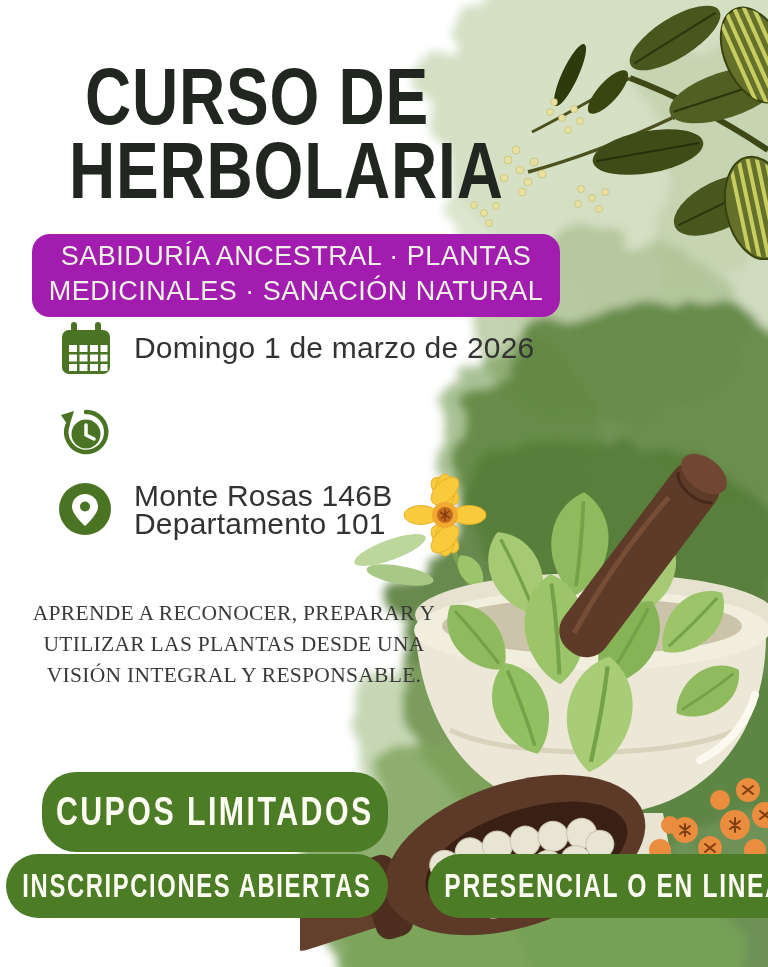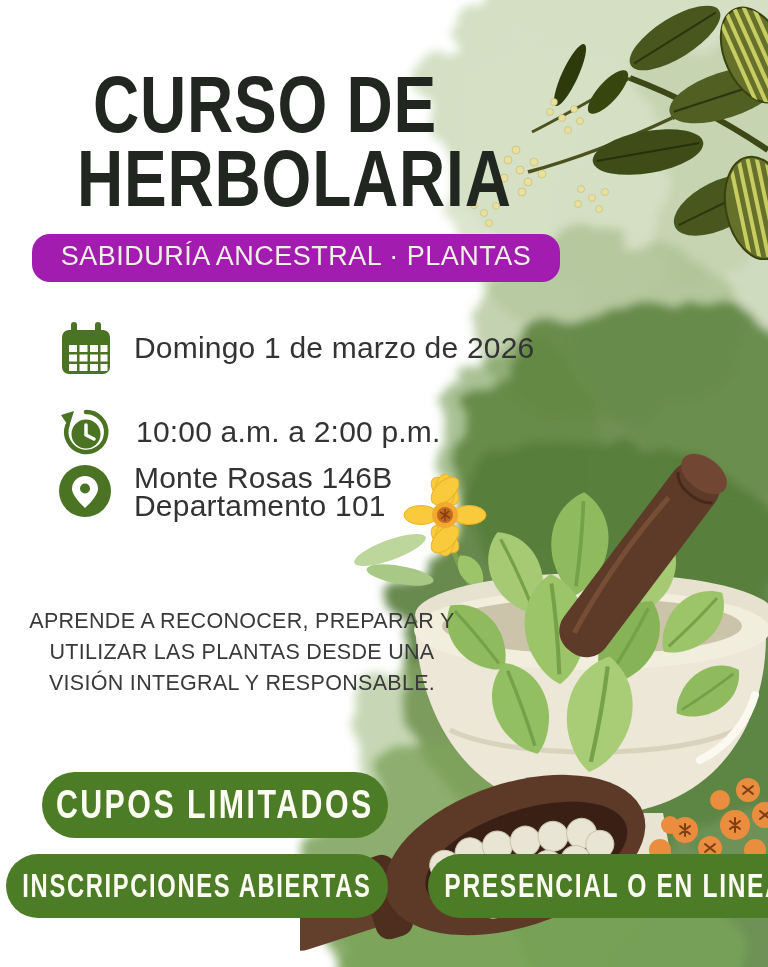--- a/index.html
+++ b/index.html
@@ -16,35 +16,35 @@
 
   
   .badge{position:absolute;left:32px;top:234px;width:528px;background:#a21caf;
          border-radius:18px;padding:5px 0 8px;text-align:center;color:#eef2e4;}
   .badge-line{display:block;font-size:27px;line-height:35px;letter-spacing:0.5px;}
 
   
   .detail{position:absolute;display:flex;align-items:center;gap:22px;left:58px;color:#333333;}
   .detail-date{top:320px;}
   .detail-time{top:404px;}
-  .detail-location{top:464px;align-items:flex-start;justify-content:space-between;}
+  .detail-location{top:482px;align-items:flex-start;justify-content:space-between;}
   .detail .txt{font-size:30px;line-height:28px;letter-spacing:0.2px;}
   .detail-date .txt,.detail-time .txt{line-height:56px;}
   .detail .ic{flex:0 0 auto;}
 
   
-  .description{position:absolute;left:8px;top:598px;width:452px;margin:8px;text-align:center;
-               font-size:21.5px;line-height:31px;color:#3a3a3a;letter-spacing:0.3px;}
+  .description{position:absolute;left:8px;top:598px;width:452px;margin:0;text-align:center;
+               font-size:21.5px;line-height:31px;color:#3a3a3a;letter-spacing:0.3px;font-family:Liberation Serif, serif;}
 
   
   .ribbon{position:absolute;background:#4d7c27;border-radius:34px;color:#fcfcf2;
           display:flex;align-items:center;justify-content:center;}
   .ribbon .lbl{display:inline-block;font-weight:bold;white-space:nowrap;
                transform:scale(0.82,1.12);}
-  .ribbon-limited{left:42px;top:772px;width:346px;height:66px;font-size:37px;letter-spacing:3px;}
+  .ribbon-limited{left:42px;top:772px;width:346px;height:80px;font-size:37px;letter-spacing:3px;}
   .ribbon-enrollment{left:6px;top:854px;width:382px;height:64px;font-size:29px;letter-spacing:2px;}
   .ribbon-format{left:428px;top:854px;width:372px;height:64px;font-size:30px;letter-spacing:2px;}
 </style>
 </head>
 <body>
 
 <div class="poster">
 
   <svg class="layer" width="768" height="967" viewBox="0 0 768 967">
     <defs>
@@ -300,27 +300,28 @@
       <g stroke="#7e3d12" stroke-width="2" stroke-linecap="round">
         <path d="M380,396 L390,404 M390,396 L380,404 M385,394 L385,406"></path>
         <path d="M430,391 L440,399 M440,391 L430,399 M435,388 L435,402"></path>
         <path d="M443,356 L453,364 M453,356 L443,364"></path>
         <path d="M460,381 L470,389 M470,381 L460,389"></path>
         <path d="M405,414 L415,422 M415,414 L405,422"></path>
       </g>
     </g>
   </svg>
 
-  <h1 class="title" style="margin:12px;">
+  <h1 class="title" style="margin:4px;">
     <span class="title-line">CURSO DE</span>
     <span class="title-line">HERBOLARIA</span>
   </h1>
 
   <div class="badge">
     <span class="badge-line">SABIDURÍA ANCESTRAL · PLANTAS</span>
+    <span class="badge-line">MEDICINALES · SANACIÓN NATURAL</span>
   </div>
 
   <div class="detail detail-date">
     <svg class="ic" width="54" height="56" viewBox="0 0 54 56">
       <rect x="13" y="2" width="6" height="14" rx="3" fill="#4a7423"></rect>
       <rect x="37" y="2" width="6" height="14" rx="3" fill="#4a7423"></rect>
       <rect x="4" y="10" width="48" height="44" rx="7" fill="#4a7423"></rect>
       <g fill="#ffffff">
         <rect x="11" y="25" width="8" height="7"></rect>
           <rect x="21.5" y="25" width="8" height="7"></rect>
@@ -339,21 +340,20 @@
     <span class="txt">Domingo 1 de marzo de 2026</span>
   </div>
 
   <div class="detail detail-time">
     <svg class="ic" width="56" height="56" viewBox="0 0 56 56">
       <path d="M28 8 A20 20 0 1 1 9.5 21" fill="none" stroke="#4a7423" stroke-width="4.5" stroke-linecap="round"></path>
       <polygon points="3,11 16,7 11,23" fill="#4a7423"></polygon>
       <circle cx="28" cy="30" r="14.5" fill="#4a7423"></circle>
       <path d="M28 21 L28 31 L36 35" stroke="#ffffff" stroke-width="3.5" fill="none" stroke-linecap="round" stroke-linejoin="round"></path>
     </svg>
-    <span class="txt">10:00 a.m. a 2:00 p.m.</span>
   </div>
 
   <div class="detail detail-location">
     <svg class="ic" width="54" height="54" viewBox="0 0 54 54">
       <circle cx="27" cy="27" r="26" fill="#4a7423"></circle>
       <path d="M27,12 C34.2,12 40,17.6 40,24.8 C40,32.5 27,44 27,44 C27,44 14,32.5 14,24.8 C14,17.6 19.8,12 27,12 Z" fill="#ffffff"></path>
       <circle cx="27" cy="24.5" r="5" fill="#4a7423"></circle>
     </svg>
     <span class="txt">
       <span style="display:block">Monte Rosas 146B</span>

